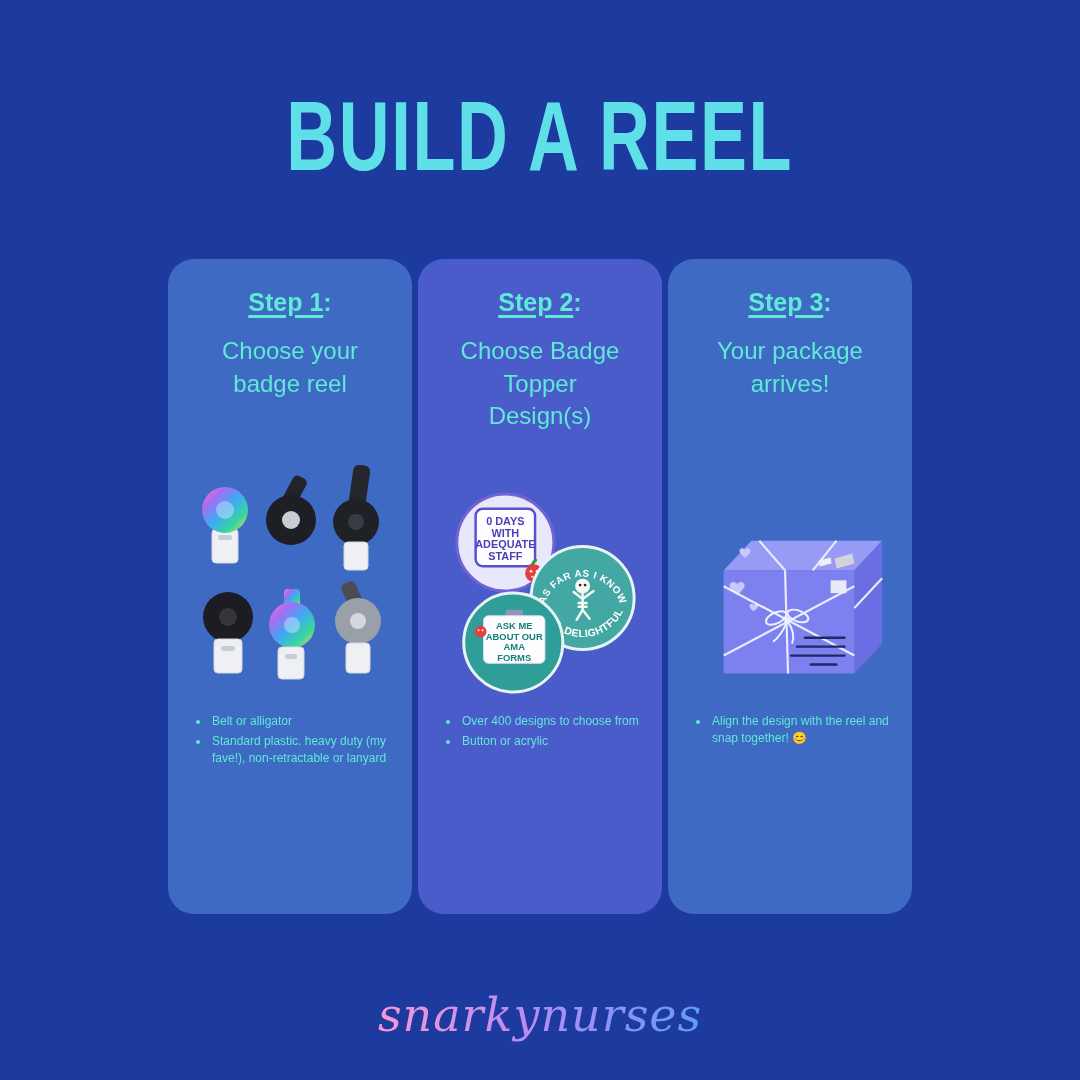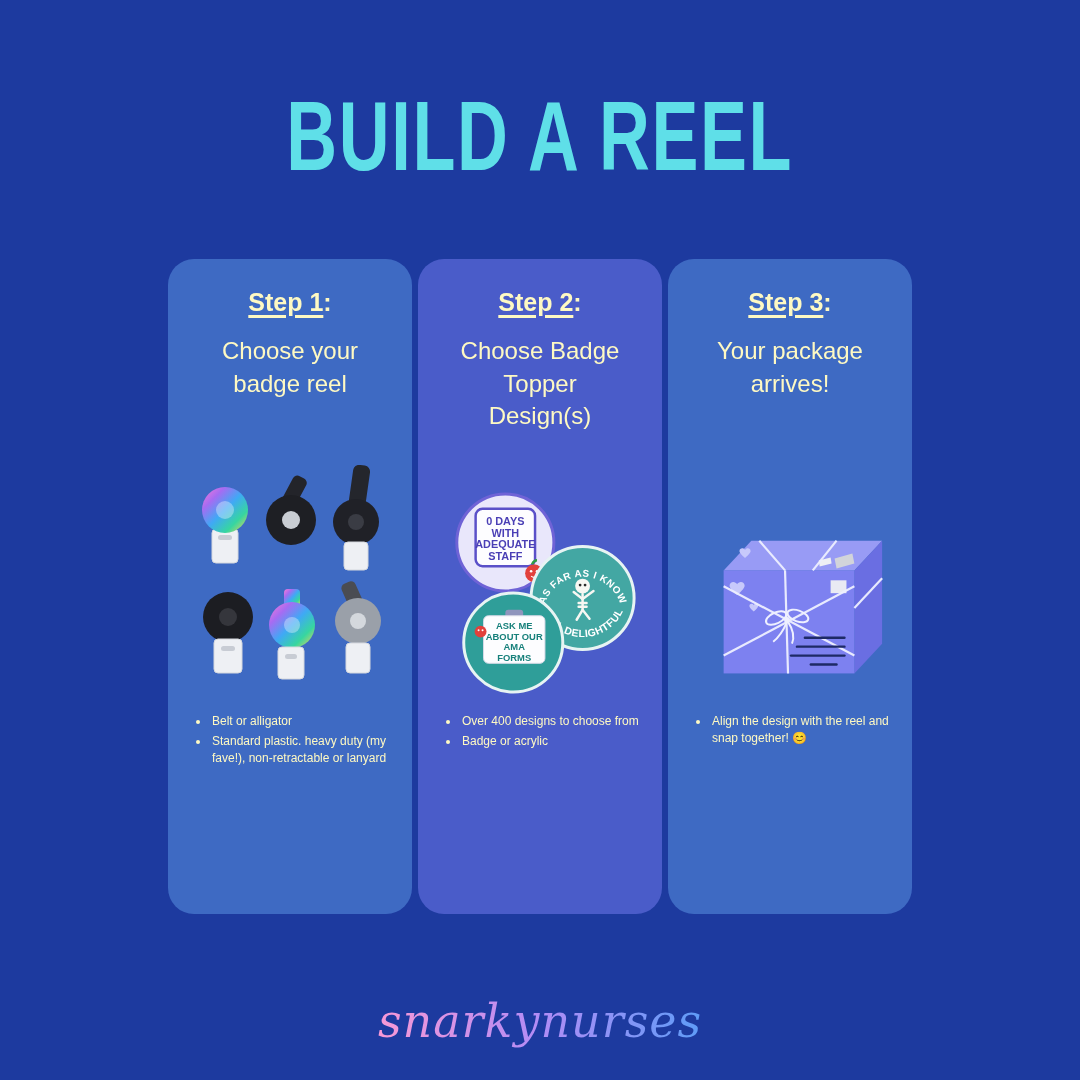--- a/index.html
+++ b/index.html
@@ -9,32 +9,32 @@
   }
   .title-wrap{text-align:center;padding-top:52px;height:110px;margin-top:27px;}
   .title{
     display:inline-block;font-size:88px;font-weight:800;color:#5fdfe8;
     letter-spacing:2px;transform:scale(.8,1.12);transform-origin:center top;
     white-space:nowrap;
   }
   .cards{display:flex;justify-content:center;gap:6px;margin-top:70px;}
   .card{
     width:244px;height:655px;border-radius:26px;box-sizing:border-box;
-    padding:26px 18px 0;color:#fef9c3;
+    padding:26px 18px 0;color:#5eead4;
   }
   .card.blue{background:#3e6ac3;}
   .card.indigo{background:#4a5cc9;}
   .head{text-align:center;height:170px;font-size:24px;line-height:1.36;}
   .step-label{font-weight:700;font-size:25px;margin-bottom:2px;}
   .step-label .u{text-decoration:underline;text-underline-offset:4px;text-decoration-thickness:2.5px;}
   .step-heading{margin:16px auto;max-width:178px;}
   .art{height:250px;display:flex;align-items:flex-end;justify-content:center;}
   .bullets{margin:8px 0 0;padding-left:24px;font-size:12px;line-height:1.42;}
   .bullets li{margin-bottom:3px;padding-left:2px;}
-  .footer{position:absolute;bottom:32px;width:100%;text-align:center;}
+  .footer{position:absolute;bottom:38px;width:100%;text-align:center;}
   .brand{
     font-family:"DejaVu Serif",serif;font-style:italic;font-size:46px;letter-spacing:1px;
     background:linear-gradient(90deg,#f799d6 0%,#b48cf5 48%,#5e9cf7 100%);
     -webkit-background-clip:text;background-clip:text;color:transparent;
   }
   svg text{font-family:"Liberation Sans",sans-serif;}
 </style>
 </head>
 <body>
 
@@ -161,21 +161,21 @@
             <g>
               <circle cx="45" cy="152" r="6" fill="#e2413c"></circle>
               <circle cx="43" cy="150.5" r="1" fill="#ffffff"></circle>
               <circle cx="47" cy="150.5" r="1" fill="#ffffff"></circle>
             </g>
           </g>
         </svg>
       </div>
       <ul class="bullets">
         <li>Over 400 designs to choose from</li>
-        <li>Badge or acrylic</li>
+        <li>Button or acrylic</li>
       </ul>
     </section>
 
     <section class="card blue">
       <div class="head">
         <div class="step-label"><span class="u">Step 3</span><span>:</span></div>
         <div class="step-heading">Your package arrives!</div>
       </div>
       <div class="art">
         <svg width="210" height="185" viewBox="0 0 210 185">

